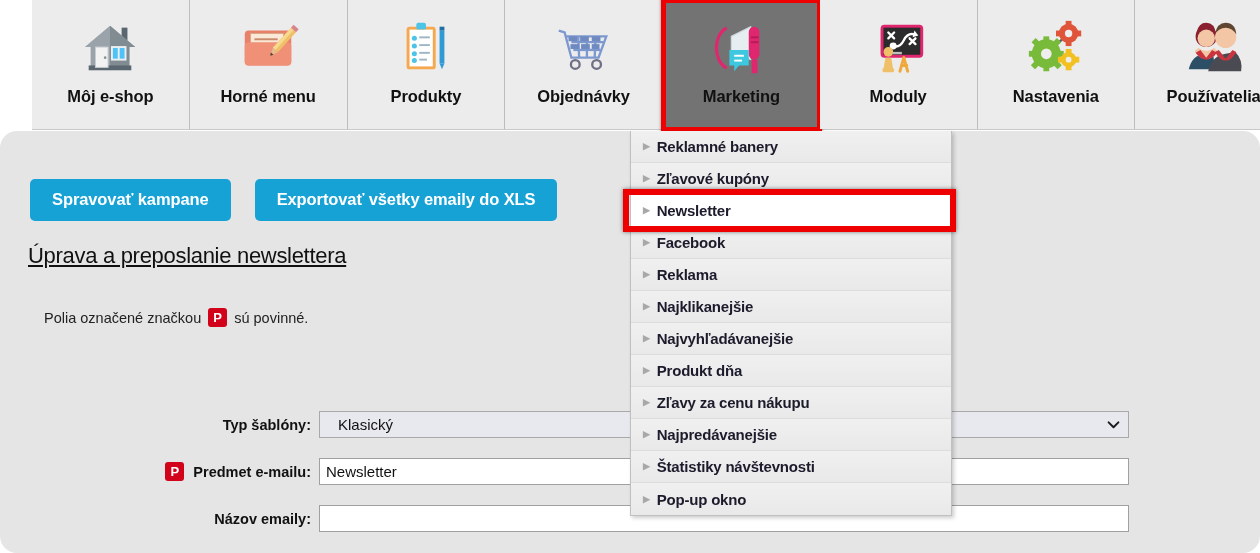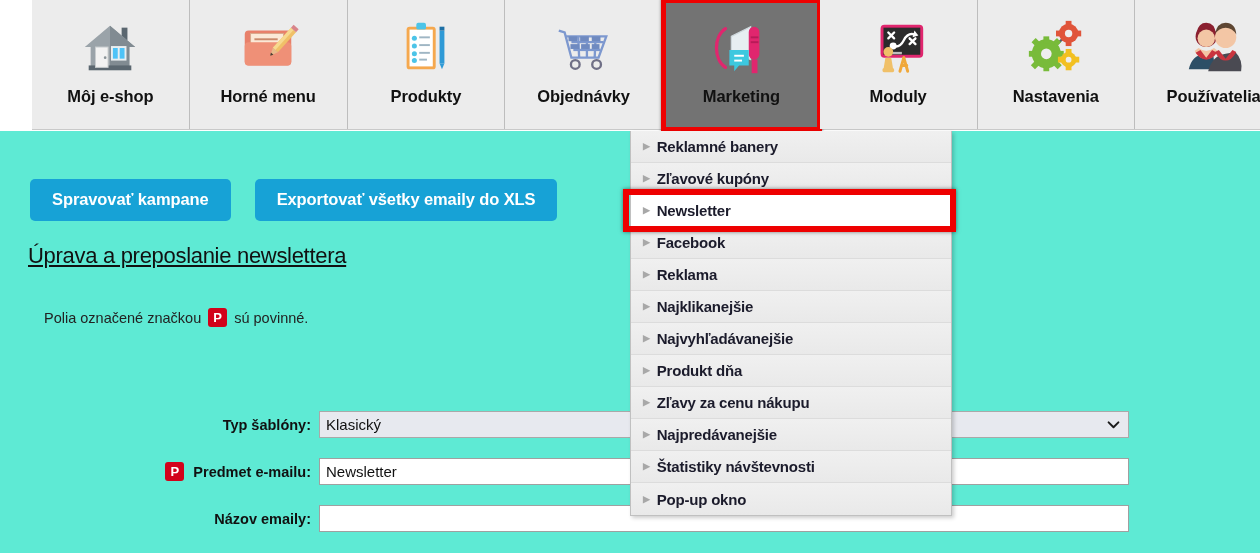--- a/index.html
+++ b/index.html
@@ -85,21 +85,21 @@
     content: "";
     position: absolute;
     left: -8px; top: -6px; right: -5px; bottom: -6px;
     border: 6px solid #ee0000;
     pointer-events: none;
     box-shadow: 0 0 4px rgba(0,0,0,.5);
     z-index: 5;
   }
 
   
-  .content { position: absolute; left: 0; top: 131px; width: 1260px; height: 422px; background: #5eead4; }
+  .content { position: absolute; left: 0; top: 131px; width: 1260px; height: 422px; background: #e5e5e5; border-radius: 17px; }
 
   .btnrow { position: absolute; left: 30px; top: 48px; display: flex; gap: 24px; }
   .btn {
     background: #17a2d6;
     color: #ffffff;
     font-size: 16.5px;
     font-weight: bold;
     border: none; border-radius: 5px;
     padding: 12px 22px 13px 22px;
     line-height: 1;
@@ -146,21 +146,21 @@
   .flabel { font-size: 14.5px; font-weight: bold; color: #111; }
   .fctl { position: relative; }
 
   select.fsel {
     width: 810px; height: 27px;
     font-family: "Liberation Sans", sans-serif;
     font-size: 15px; color: #111;
     background: #e7e9ef;
     border: 1px solid #a9a9a9;
     border-radius: 0;
-    padding: 0 6px;
+    padding: 0 18px;
     -webkit-appearance: none; appearance: none;
   }
   .selwrap { position: relative; width: 810px; }
   .selwrap .chev {
     position: absolute; right: 9px; top: 50%;
     transform: translateY(-50%);
     pointer-events: none;
     width: 13px; height: 8px;
   }
 

